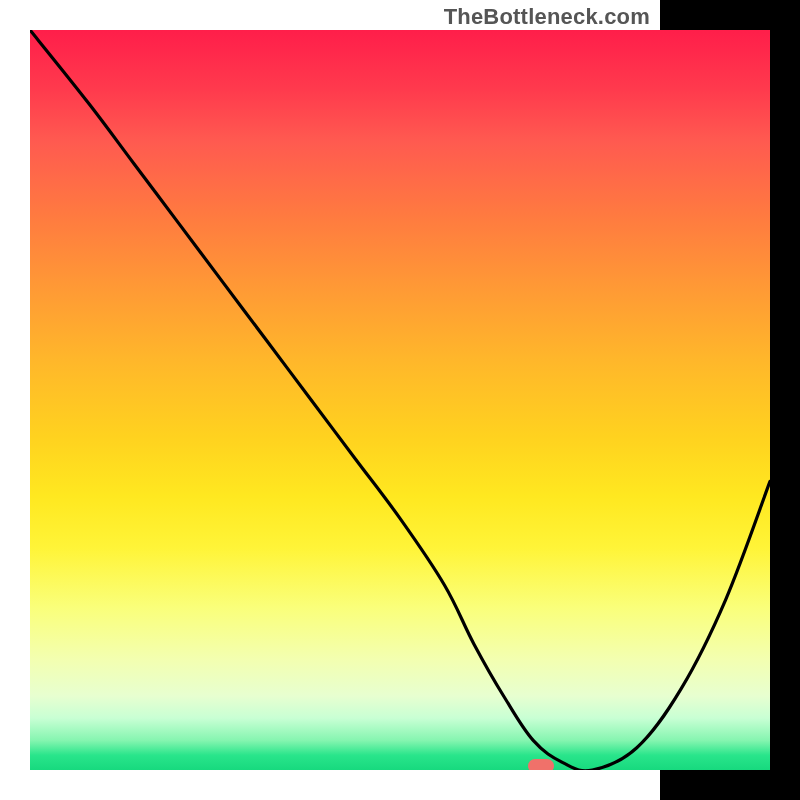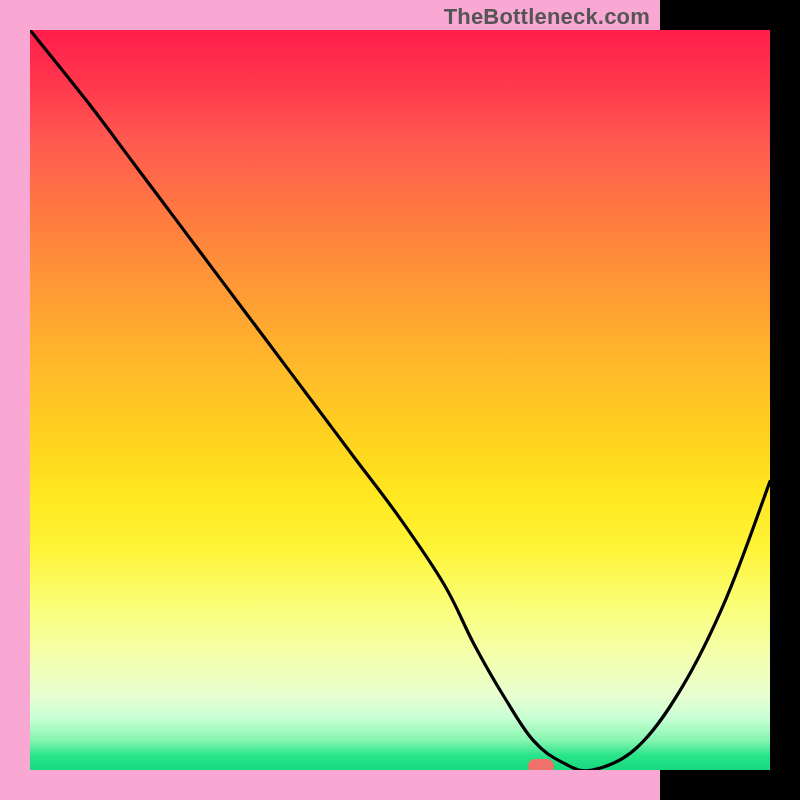--- a/index.html
+++ b/index.html
@@ -8,21 +8,21 @@
     width: 800px;
     height: 800px;
     background: #000;
     overflow: hidden;
     font-family: Arial, Helvetica, sans-serif;
   }
   .frame {
     position: relative;
     width: 660px;
     height: 800px;
-    background: #f9a8d4;
+    background: #ffffff;
   }
   .watermark {
     position: absolute;
     top: 4px;
     right: 10px;
     color: #555;
     font-size: 22px;
     font-weight: 600;
     letter-spacing: 0.2px;
     z-index: 20;

